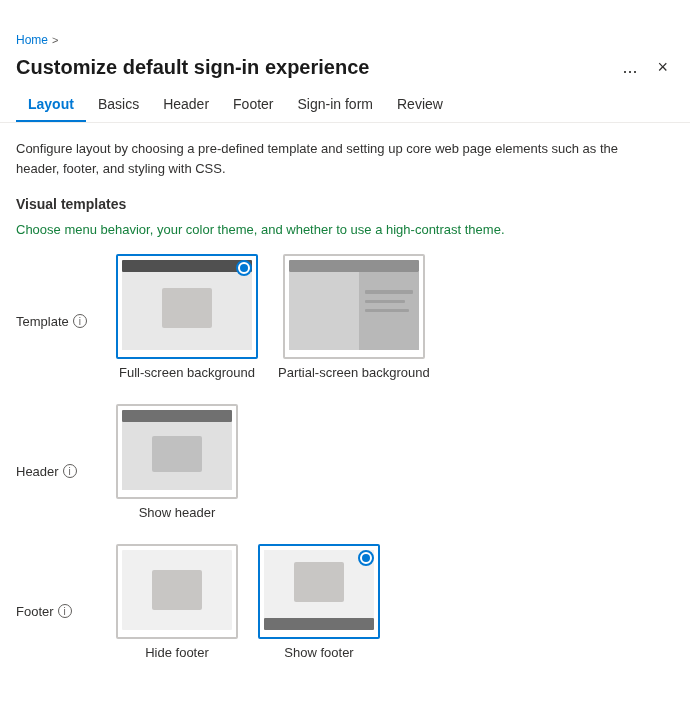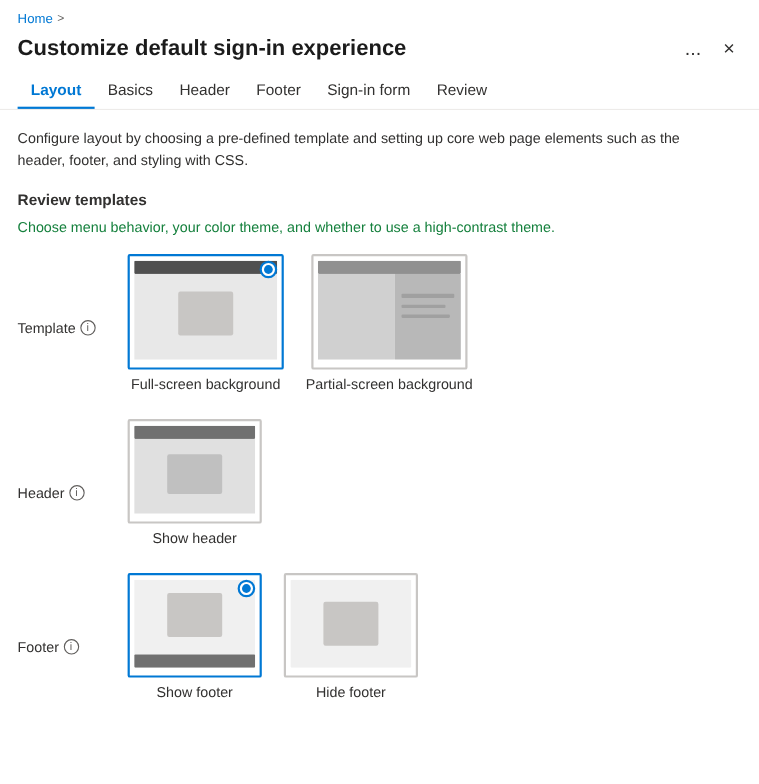--- a/index.html
+++ b/index.html
@@ -18,20 +18,21 @@
       justify-content: space-between;
       padding: 10px 16px 4px 16px;
     }
 
     .breadcrumb {
       font-size: 12px;
       color: #0078d4;
       display: flex;
       align-items: center;
       gap: 4px;
+      margin-top: 23px;
     }
     .breadcrumb span.sep { color: #605e5c; font-size: 11px; }
 
     .title-row {
       display: flex;
       align-items: center;
       justify-content: space-between;
       padding: 4px 16px 8px 16px;
     }
     .title-row h1 {
@@ -246,21 +247,21 @@
     <div class="tab">Basics</div>
     <div class="tab">Header</div>
     <div class="tab">Footer</div>
     <div class="tab">Sign-in form</div>
     <div class="tab">Review</div>
   </div>
 
 <div class="content">
   <p class="description">Configure layout by choosing a pre-defined template and setting up core web page elements such as the header, footer, and styling with CSS.</p>
 
-  <div class="section-title">Review templates</div>
+  <div class="section-title">Visual templates</div>
   <p class="section-desc">Choose menu behavior, your color theme, and whether to use a high-contrast theme.</p>
 
   <div class="options-section">
     <div class="options-label-col">
       <span class="row-label">
         <span>Template</span>
         <span class="info-icon">i</span>
       </span>
     </div>
     <div class="options-cards">
@@ -326,36 +327,36 @@
   <div class="options-section">
     <div class="options-label-col">
       <span class="row-label">
         <span>Footer</span>
         <span class="info-icon">i</span>
       </span>
     </div>
     <div class="options-cards">
 
       <div class="card">
+        <div class="card-image-wrapper">
+          <svg class="footer-hide" viewBox="0 0 110 80" xmlns="http://www.w3.org/2000/svg">
+            <rect x="0" y="0" width="110" height="80" fill="#f0f0f0" rx="1"></rect>
+            <rect x="30" y="20" width="50" height="40" fill="#c8c6c4" rx="2"></rect>
+          </svg>
+        </div>
+        <span class="card-label">Hide footer</span>
+      </div>
+
+      <div class="card">
         <div class="card-image-wrapper selected">
           <div class="radio-dot filled"></div>
           <svg class="footer-show" viewBox="0 0 110 80" xmlns="http://www.w3.org/2000/svg">
             <rect x="0" y="0" width="110" height="68" fill="#f0f0f0"></rect>
             <rect x="30" y="12" width="50" height="40" fill="#c8c6c4" rx="2"></rect>
             <rect x="0" y="68" width="110" height="12" fill="#707070" rx="1"></rect>
           </svg>
         </div>
         <span class="card-label">Show footer</span>
       </div>
-
-      <div class="card">
-        <div class="card-image-wrapper">
-          <svg class="footer-hide" viewBox="0 0 110 80" xmlns="http://www.w3.org/2000/svg">
-            <rect x="0" y="0" width="110" height="80" fill="#f0f0f0" rx="1"></rect>
-            <rect x="30" y="20" width="50" height="40" fill="#c8c6c4" rx="2"></rect>
-          </svg>
-        </div>
-        <span class="card-label">Hide footer</span>
-      </div>
     </div>
   </div>
 
 </div>
 
 </body></html>

